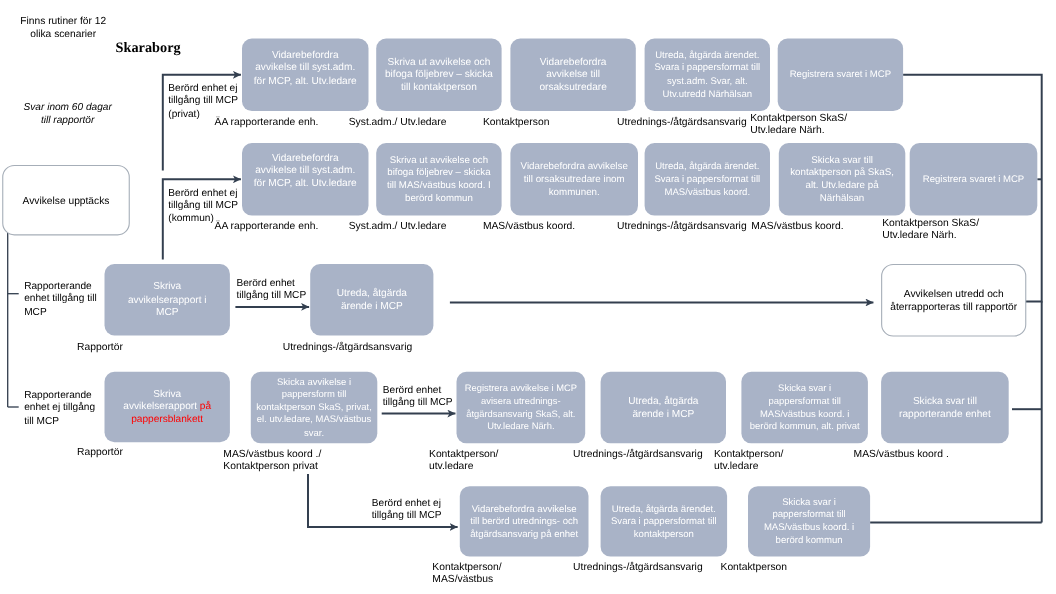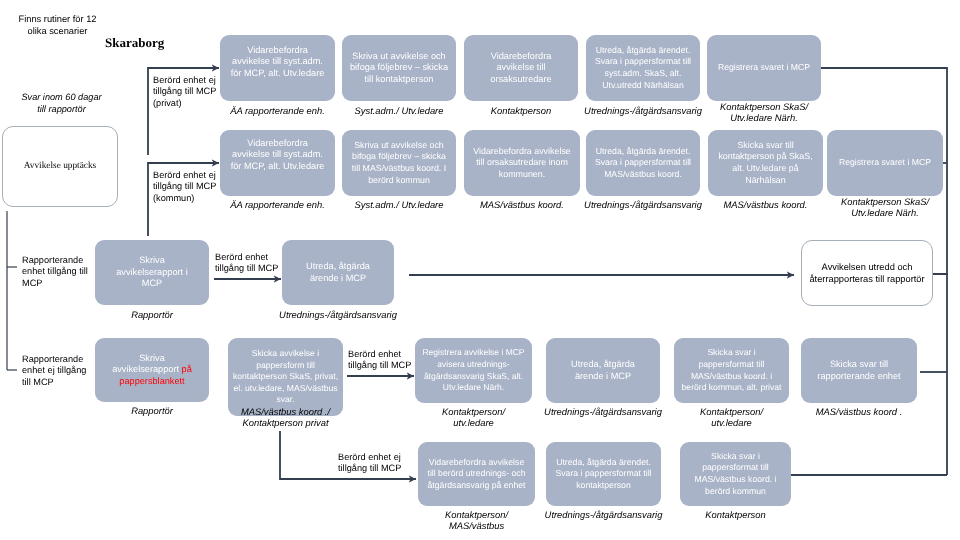--- a/index.html
+++ b/index.html
@@ -4,21 +4,21 @@
 <title>Skaraborg</title>
 <style>
   html,body{margin:0;padding:0;background:#ffffff;}
   body{width:960px;height:540px;font-family:"Liberation Sans",sans-serif;position:relative;overflow:hidden;
        -webkit-font-smoothing:antialiased;text-rendering:geometricPrecision;}
   .stage{position:absolute;left:0;top:0;width:960px;height:540px;}
   svg.lines{position:absolute;left:0;top:0;width:960px;height:540px;pointer-events:none;}
   .pbox{position:absolute;background:#a9b3c7;border-radius:9px;color:#ffffff;display:flex;align-items:center;
         justify-content:center;text-align:center;line-height:11.6px;box-sizing:border-box;}
   .pbox > div{width:100%;}
-  .cap{position:absolute;text-align:center;font-size:9.4px;line-height:11.4px;color:#000000;font-style:italic;}
+  .cap{position:absolute;font-size:9.4px;line-height:11.4px;color:#000000;}
   .rnode{position:absolute;background:#ffffff;border:1.6px solid #a6aeb8;border-radius:11px;color:#000000;
          display:flex;align-items:center;justify-content:center;text-align:center;font-size:9.3px;
          line-height:12.2px;box-sizing:border-box;padding:0 6px;}
   .elbl{position:absolute;font-size:9.2px;line-height:11.4px;color:#000000;white-space:nowrap;}
   .hdr-note{position:absolute;text-align:center;font-size:9.3px;line-height:12.2px;color:#000000;}
   .hdr-title{position:absolute;font-size:13px;font-weight:bold;color:#000000;}
   .hdr-sub{position:absolute;text-align:center;font-size:9.2px;line-height:12.2px;color:#000000;font-style:italic;}
   .r{color:#ff0000;}
   .w{color:#ffffff;}
 </style>
@@ -49,21 +49,21 @@
 </svg>
 <div class="hdr-note" style="left:-8px;top:13px;width:131px;">
       <div>Finns rutiner för 12</div>
       <div>olika scenarier</div>
     </div>
 <div class="hdr-title" style="left:105px;top:35px;font-family:Liberation Serif, serif;">Skaraborg</div>
 <div class="hdr-sub" style="left:-4px;top:91px;width:131px;">
       <div>Svar inom 60 dagar</div>
       <div>till rapportör</div>
     </div>
-<div class="rnode" style="left:2px;top:126px;width:116px;height:81px;font-family:Liberation Serif, serif;">Avvikelse upptäcks</div>
+<div class="rnode" style="left:2px;top:150px;width:116px;height:64px;">Avvikelse upptäcks</div>
 <div class="rnode" style="left:801px;top:240px;width:132px;height:66px;">Avvikelsen utredd och återrapporteras till rapportör</div>
 <div class="elbl" style="left:153px;top:75px;">
       <div>Berörd enhet ej</div>
       <div>tillgång till MCP</div>
       <div>(privat)</div>
     </div>
 <div class="elbl" style="left:153px;top:170px;">
       <div>Berörd enhet ej</div>
       <div>tillgång till MCP</div>
       <div>(kommun)</div>
@@ -117,21 +117,21 @@
         <div>orsaksutredare</div>
       </div>
     </div>
 <div class="cap" style="left:439px;top:104.5px;width:164px;">
       <div>Kontaktperson</div>
     </div>
 <div class="pbox" style="left:586px;top:35px;width:114px;height:66px;font-size:8.7px;">
       <div>
         <div>Utreda, åtgärda ärendet.</div>
         <div>Svara i pappersformat till</div>
-        <div>syst.adm. SkaS, alt.</div>
+        <div>syst.adm. Svar, alt.</div>
         <div>Utv.utredd Närhälsan</div>
       </div>
     </div>
 <div class="cap" style="left:561px;top:104.5px;width:164px;">
       <div>Utrednings-/åtgärdsansvarig</div>
     </div>
 <div class="pbox" style="left:707px;top:35px;width:114px;height:66px;font-size:8.7px;">
       <div>
         <div>Registrera svaret i MCP</div>
       </div>
@@ -223,21 +223,21 @@
 <div class="pbox" style="left:95px;top:338px;width:114px;height:64px;font-size:9.2px;">
       <div>
         <div><span class="w">Skriva</span></div>
         <div><span class="w">avvikelserapport </span><span class="r">på</span></div>
         <div><span class="r">pappersblankett</span></div>
       </div>
     </div>
 <div class="cap" style="left:70px;top:405px;width:164px;">
       <div>Rapportör</div>
     </div>
-<div class="pbox" style="left:228px;top:338px;width:115px;height:78px;font-size:8.6px;">
+<div class="pbox" style="left:228px;top:338px;width:115px;height:65px;font-size:8.6px;">
       <div>
         <div>Skicka avvikelse i</div>
         <div>pappersform till</div>
         <div>kontaktperson SkaS, privat,</div>
         <div>el. utv.ledare, MAS/västbus</div>
         <div>svar.</div>
       </div>
     </div>
 <div class="cap" style="left:203px;top:406px;width:165px;">
       <div>MAS/västbus koord ./</div>

